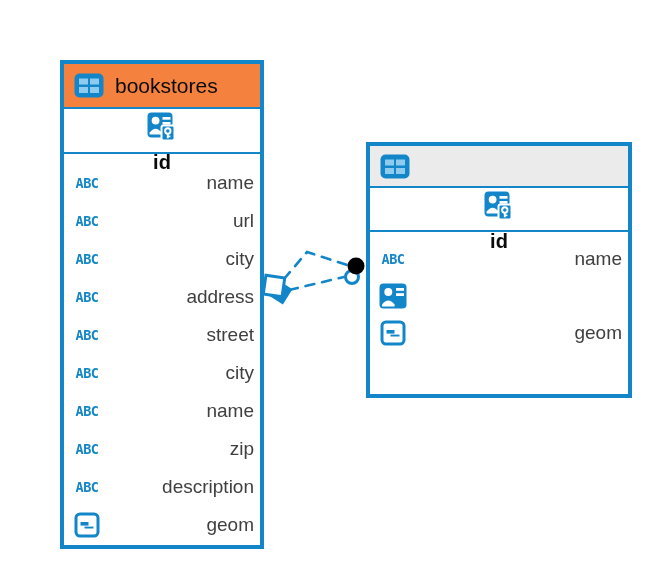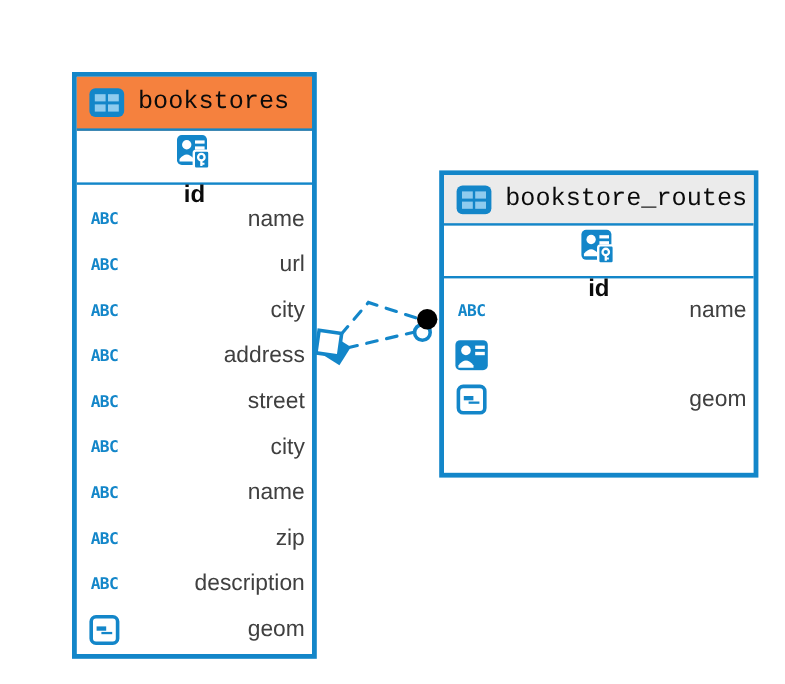--- a/index.html
+++ b/index.html
@@ -6,21 +6,21 @@
   #canvas{
     position:relative;width:654px;height:570px;background:#ffffff;overflow:hidden;
     font-family:"Liberation Sans", sans-serif;
   }
   .entity{
     position:absolute;box-sizing:border-box;background:#ffffff;
     border:4px solid #1386c9;
   }
   .entity-header{
     box-sizing:border-box;display:flex;align-items:center;gap:9px;
-    padding:0 8px;border-bottom:2px solid #1386c9;font-family:Liberation Mono, monospace;
+    padding:0 8px;border-bottom:2px solid #1386c9;
   }
   .entity-title{font-size:21px;color:#0b0b0b;white-space:nowrap;}
   .pk-row{
     box-sizing:border-box;display:flex;align-items:center;gap:8px;
     padding:0 6px;border-bottom:2px solid #1386c9;flex-direction:column;
   }
   .pk-label{font-size:20px;font-weight:bold;color:#0b0b0b;}
   .cols{box-sizing:border-box;}
   .col-row{display:flex;align-items:center;gap:8px;padding:0 6px;justify-content:space-between;}
   .col-label{font-size:19px;color:#404040;white-space:nowrap;}
@@ -133,21 +133,20 @@
     <div class="entity-header">
       <span class="icon-slot">
         <svg width="30" height="25" viewBox="0 0 30 25">
           <rect x="0.5" y="0.5" width="29" height="24" rx="5" fill="#1386c9"></rect>
           <rect x="5" y="5.5" width="9" height="6" fill="#8ecbee"></rect>
           <rect x="16" y="5.5" width="9" height="6" fill="#8ecbee"></rect>
           <rect x="5" y="14" width="9" height="6" fill="#8ecbee"></rect>
           <rect x="16" y="14" width="9" height="6" fill="#8ecbee"></rect>
         </svg>
       </span>
-      <span class="entity-title">bookstore_routes</span>
     </div>
 
     <div class="pk-row">
       <span class="icon-slot">
         <svg width="30" height="30" viewBox="0 0 30 30">
           <rect x="0.5" y="1.5" width="25" height="25" rx="4" fill="#1386c9"></rect>
           <circle cx="8.6" cy="9.6" r="3.9" fill="#ffffff"></circle>
           <path d="M2.6 21.5 Q8.6 13.8 14.6 21.5 L14.6 23.5 L2.6 23.5 Z" fill="#ffffff"></path>
           <rect x="15.5" y="6" width="8" height="2.7" fill="#ffffff"></rect>
           <rect x="15.5" y="11" width="8" height="2.7" fill="#ffffff"></rect>

